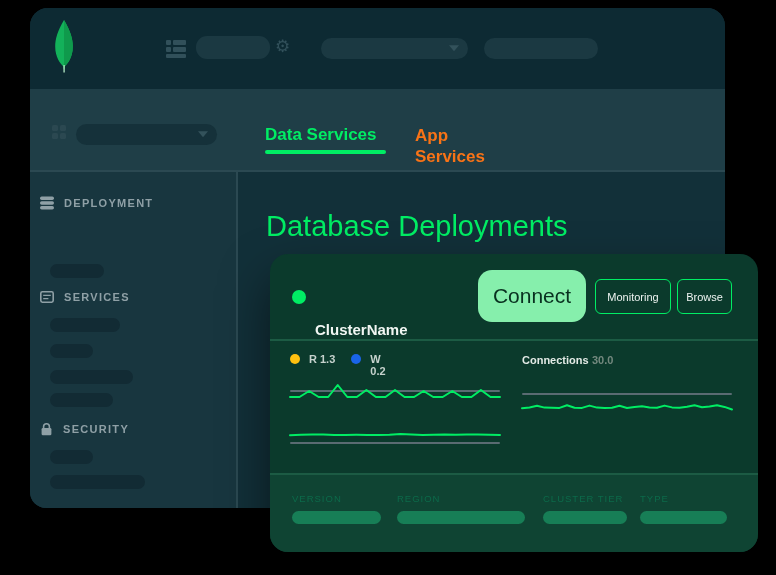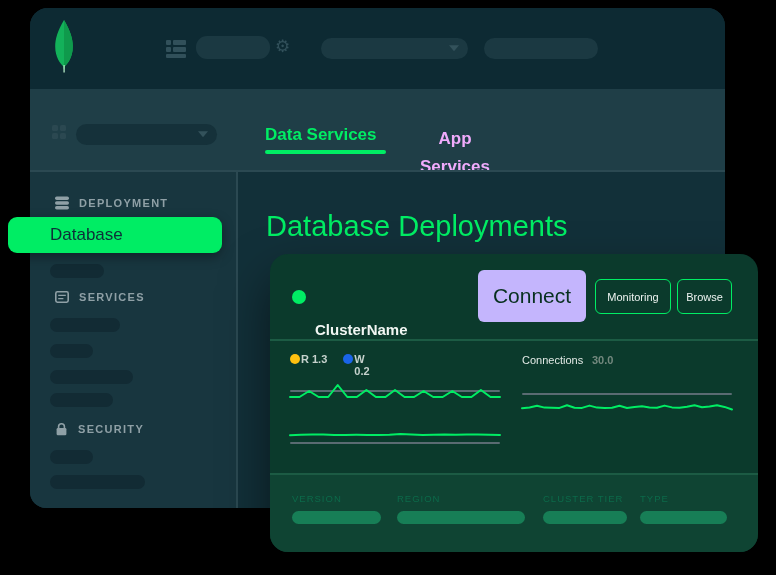--- a/index.html
+++ b/index.html
@@ -4,65 +4,65 @@
 <style>
   * { margin:0; padding:0; box-sizing:border-box; }
   html,body { background:#000; }
   body { font-family:"Liberation Sans", sans-serif; }
   .stage { position:relative; width:776px; height:575px; background:#000; overflow:hidden; }
 
   
   .window { position:absolute; left:30px; top:8px; width:695px; height:500px;
             border-radius:18px 18px 16px 16px; overflow:hidden; background:#123039; z-index:1; }
   .topbar { position:absolute; left:0; top:0; width:100%; height:81px; background:#0D2A33; }
-  .navbar { position:absolute; left:0; top:81px; width:100%; height:81px; background:#1F3E47;text-align:center; }
+  .navbar { position:absolute; left:0; top:81px; width:100%; height:81px; background:#1F3E47; }
   .hdivider { position:absolute; left:0; top:162px; width:100%; height:2px; background:#2B4952; }
   .bodyarea { position:absolute; left:0; top:164px; width:100%; height:336px; }
   .sidebar { position:absolute; left:0; top:0; width:208px; height:100%; background:#18363F; border-right:2px solid #2B4952; }
   .main { position:absolute; left:210px; top:0; right:0; height:100%; background:#123039; }
 
   .pill { background:#1B3942; border-radius:11px; position:absolute; }
   .pill.dd { background:#15313A; }
   .caret { position:absolute; right:9px; top:50%; transform:translateY(-62%); width:0; height:0;
            border-left:5px solid transparent; border-right:5px solid transparent; border-top:6px solid #33525B; }
 
   .leaf { position:absolute; left:20px; top:10px; }
   .tbicon { position:absolute; color:#31505A; }
 
   .tab1 { position:absolute; left:235px; top:36px; color:#00ED64; font-size:17px; font-weight:700; white-space:nowrap; }
   .tab1-underline { position:absolute; left:235px; top:61px; width:121px; height:4px; border-radius:2px; background:#00ED64; }
-  .tab2 { position:absolute; left:385px; top:36px; width:80px; color:#f0abfc; font-size:17px; font-weight:700; line-height:28px; }
-
-  .sb-row { position:absolute; left:25px; display:flex; align-items:center; gap:10px;
+  .tab2 { position:absolute; left:385px; top:36px; width:80px; color:#f97316; font-size:17px; font-weight:700; line-height:21px; }
+
+  .sb-row { position:absolute; left:10px; display:flex; align-items:center; gap:10px;
             color:#8FA0A6; font-size:11px; font-weight:700; letter-spacing:1.3px; }
   .sb-bar { position:absolute; left:20px; height:14px; border-radius:7px; background:#122B34; }
 
   .db-pill { position:absolute; left:8px; top:217px; width:214px; height:36px; border-radius:9px;
              background:#00ED64; z-index:10; display:flex; align-items:center; padding-left:42px;
              color:#0D2F38; font-size:17px; font-weight:500; box-shadow:0 4px 12px rgba(0,0,0,.35); cursor:pointer; }
 
   .page-title { position:absolute; left:26px; top:38px; color:#00ED64; font-size:29px; font-weight:500; white-space:nowrap; }
 
   
   .card { position:absolute; left:270px; top:254px; width:488px; height:298px; border-radius:18px;
           background:#0B3A2C; z-index:20; box-shadow:0 24px 48px rgba(0,0,0,.5); }
   .status-dot { position:absolute; left:22px; top:36px; width:14px; height:14px; border-radius:50%; background:#00ED64; }
   .cluster-name { position:absolute; left:45px; top:33px; color:#F1F6F3; font-size:15px; font-weight:700;margin-top:34px; }
-  .btn-connect { position:absolute; left:208px; top:16px; width:108px; height:52px; border-radius:6px; border:none;
-                 background:#c4b5fd; color:#08301F; font-size:21px; font-weight:500; font-family:inherit; cursor:pointer; }
+  .btn-connect { position:absolute; left:208px; top:16px; width:108px; height:52px; border-radius:14px; border:none;
+                 background:#86efac; color:#08301F; font-size:21px; font-weight:500; font-family:inherit; cursor:pointer; }
   .btn-ghost { position:absolute; top:25px; height:35px; border-radius:6px; border:1px solid #00ED64;
                background:transparent; color:#EDF3F0; font-size:11px; font-weight:500; font-family:inherit; cursor:pointer; }
   .btn-monitoring { left:325px; width:76px; }
   .btn-browse { left:407px; width:55px; }
   .card-divider { position:absolute; left:0; top:85px; width:100%; height:2px; background:#1C5B44; }
 
   .legend { position:absolute; left:20px; top:99px; display:flex; gap:16px; color:#C6D2CD; font-size:11px; font-weight:700; }
-  .legend-item { display:flex; gap:1px; }
+  .legend-item { display:flex; gap:9px; }
   .ldot { width:10px; height:10px; border-radius:50%; margin-top:1px; flex:none; }
-  .conn-label { position:absolute; left:252px; top:100px; color:#E3EAE6; font-size:11px; font-weight:400; }
+  .conn-label { position:absolute; left:252px; top:100px; color:#E3EAE6; font-size:11px; font-weight:700; }
   .conn-value { position:absolute; left:322px; top:100px; color:#74897F; font-size:11px; font-weight:700; }
 
   .grayline { position:absolute; height:2px; background:#5A6B72; border-radius:1px; width:210px; }
   .spark { position:absolute; width:210px; }
 
   .card-footer { position:absolute; left:0; top:219px; width:100%; height:79px; background:#0F4433;
                  border-top:2px solid #1C5B44; border-radius:0 0 18px 18px; }
   .f-col { position:absolute; top:0; height:100%; }
   .f-label { position:absolute; top:18px; left:0; color:#0C6A4A; font-size:9.5px; font-weight:400; letter-spacing:1px; white-space:nowrap; }
   .f-pill { position:absolute; top:36px; left:0; height:13px; border-radius:7px; background:#177E56; }
@@ -151,21 +151,20 @@
         <div class="sb-bar" style="top:278px; width:43px;"></div>
         <div class="sb-bar" style="top:303px; width:95px;"></div>
       </div>
 
       <div class="main">
         <div class="page-title">Database Deployments</div>
       </div>
     </div>
   </div>
 
-  <div class="db-pill">Database</div>
 
   <div class="card">
     <div class="status-dot"></div>
     <div class="cluster-name">ClusterName</div>
     <button class="btn-connect">Connect</button>
     <button class="btn-ghost btn-browse">Browse</button>
     <button class="btn-ghost btn-monitoring">Monitoring</button>
     <div class="card-divider"></div>
 
     <div class="legend">

